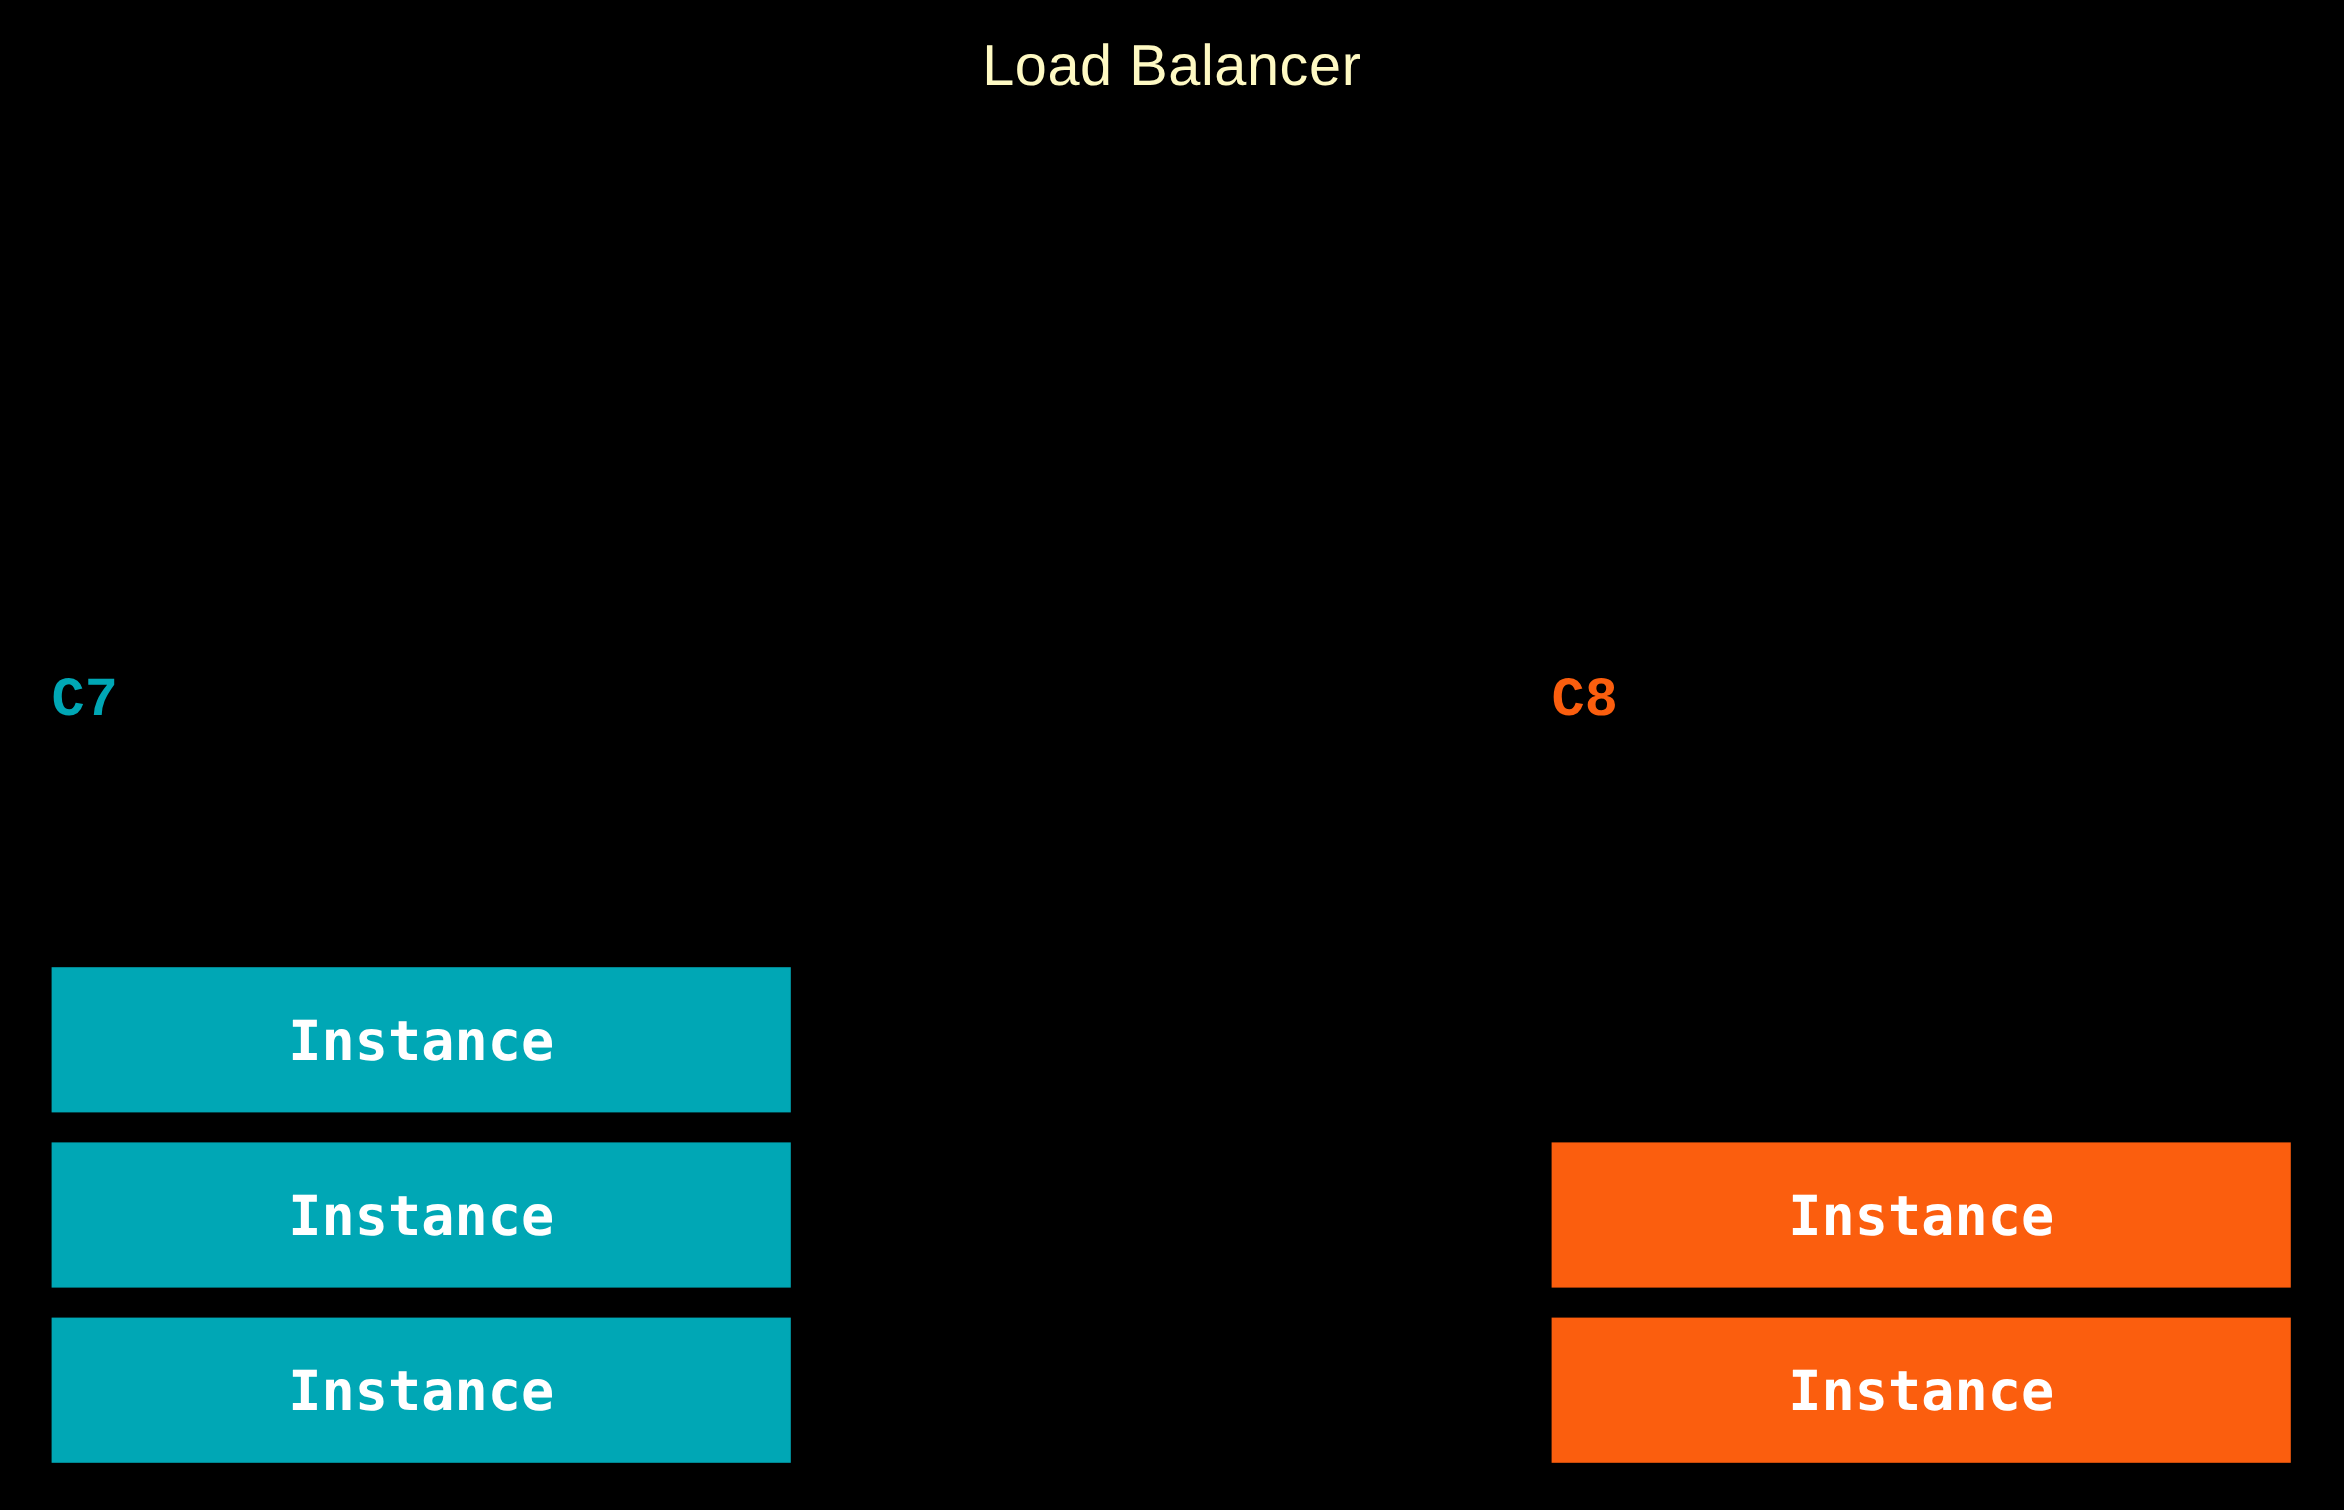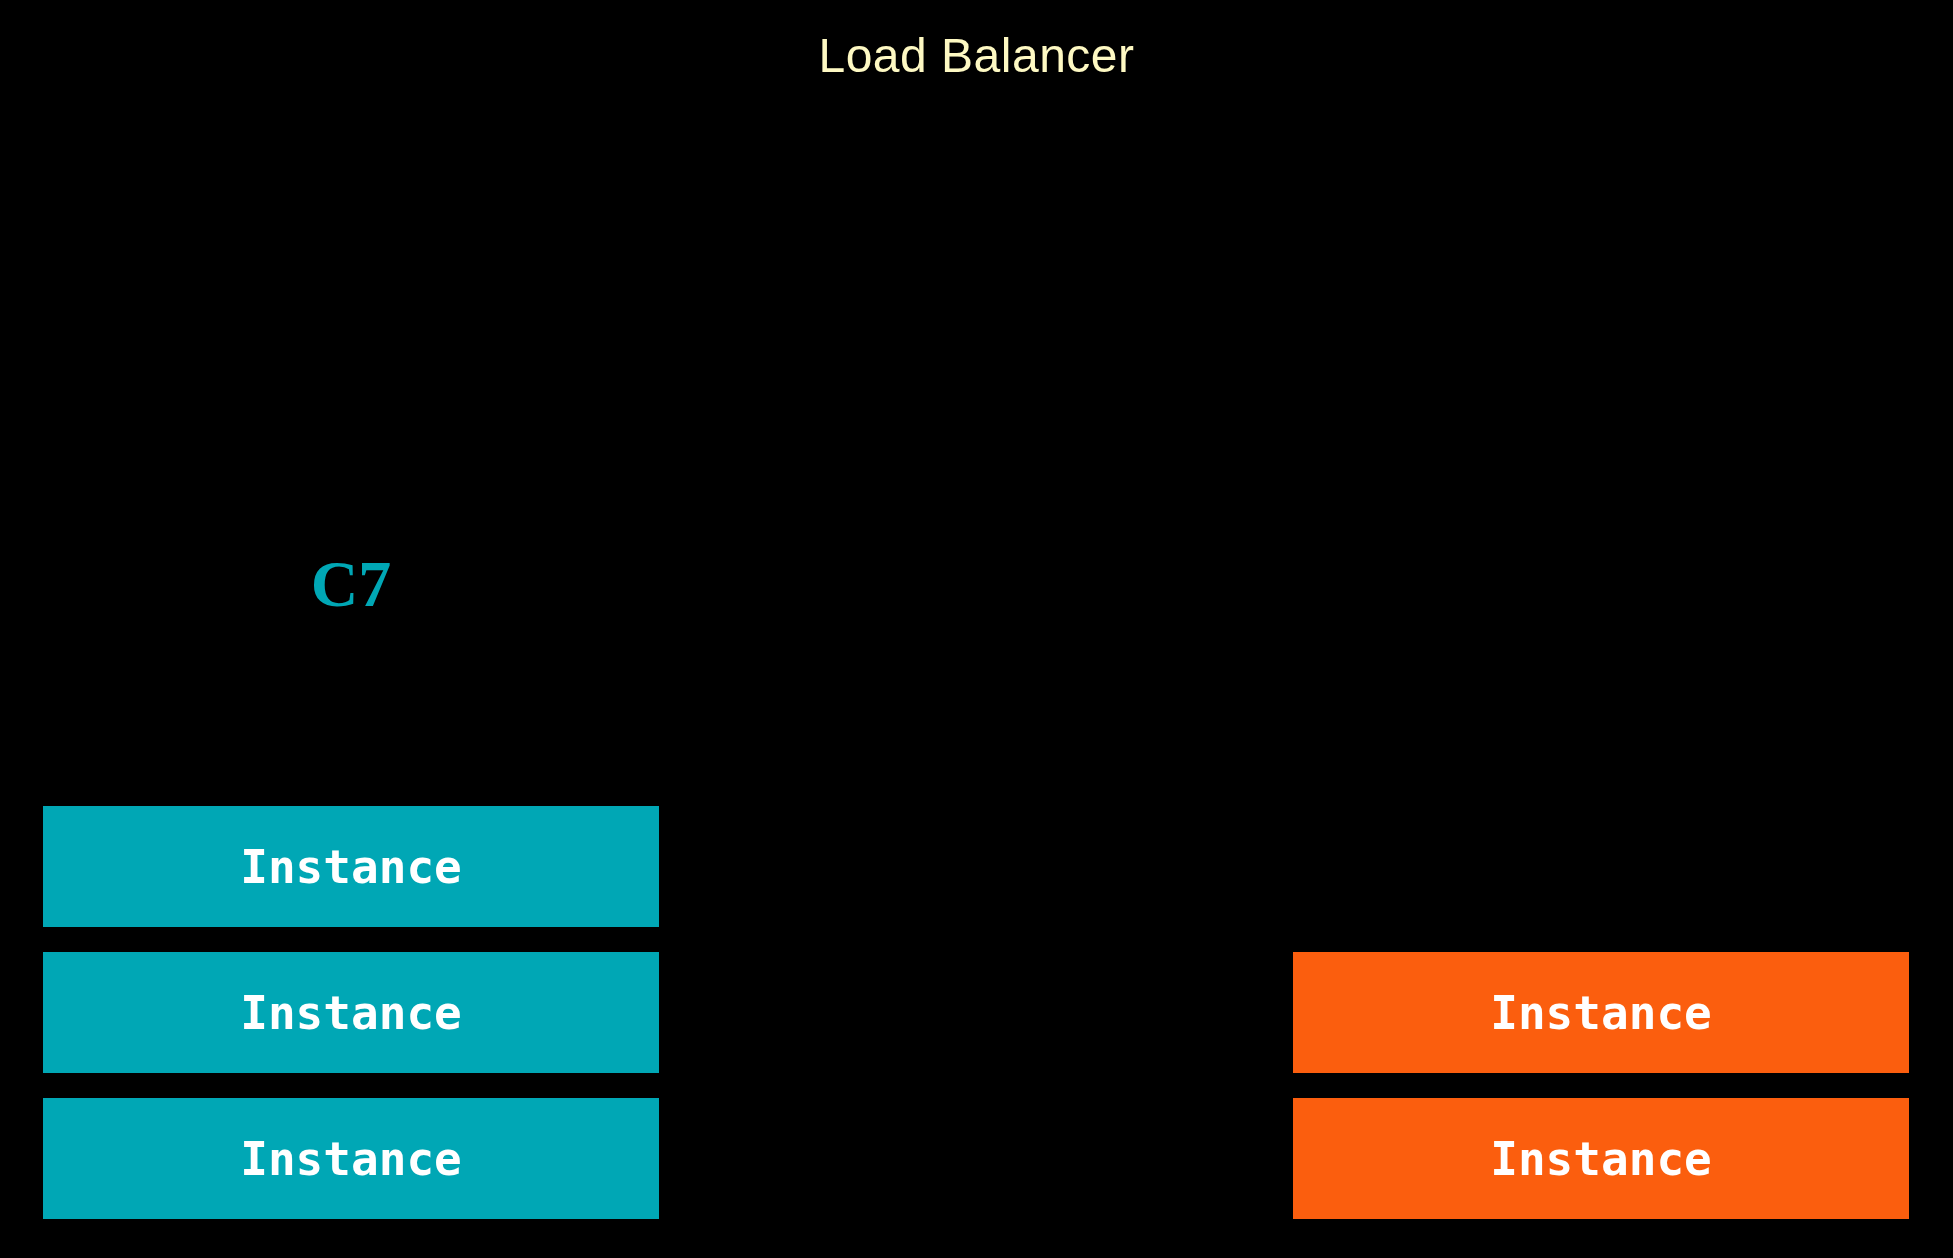--- a/index.html
+++ b/index.html
@@ -32,24 +32,23 @@
     height: 100%;
     width: 616px;
   }
   .cluster-left  { left: 43px; }
   .cluster-right { left: 1293px; }
   .cluster-label {
     position: absolute;
     top: 551px;
     left: 0;
     width: 100%;
-    text-align: center;
-    font-family: Liberation Serif, serif;
+    font-family: Liberation Mono, monospace;
     font-weight: 700;
-    font-size: 66px;
+    font-size: 46px;
     line-height: 66px;
   }
   .boxes {
     position: absolute;
     left: 0;
     width: 100%;
     display: flex;
     flex-direction: column;
     gap: 25px;
   }
@@ -75,18 +74,19 @@
   <div class="cluster cluster-left">
     <div class="cluster-label" style="color: rgb(0, 167, 181);">C7</div>
     <div class="boxes">
         <div class="box" style="background: rgb(0, 167, 181); color: rgb(255, 255, 255);">Instance</div>
         <div class="box" style="background: rgb(0, 167, 181); color: rgb(255, 255, 255);">Instance</div>
         <div class="box" style="background: rgb(0, 167, 181); color: rgb(255, 255, 255);">Instance</div>
       </div>
   </div>
 
   <div class="cluster cluster-right">
+    <div class="cluster-label" style="color: rgb(251, 94, 14);">C8</div>
     <div class="boxes">
         <div class="box" style="background: rgb(251, 94, 14); color: rgb(255, 255, 255);">Instance</div>
         <div class="box" style="background: rgb(251, 94, 14); color: rgb(255, 255, 255);">Instance</div>
       </div>
   </div>
 </div>
 
 </body></html>

